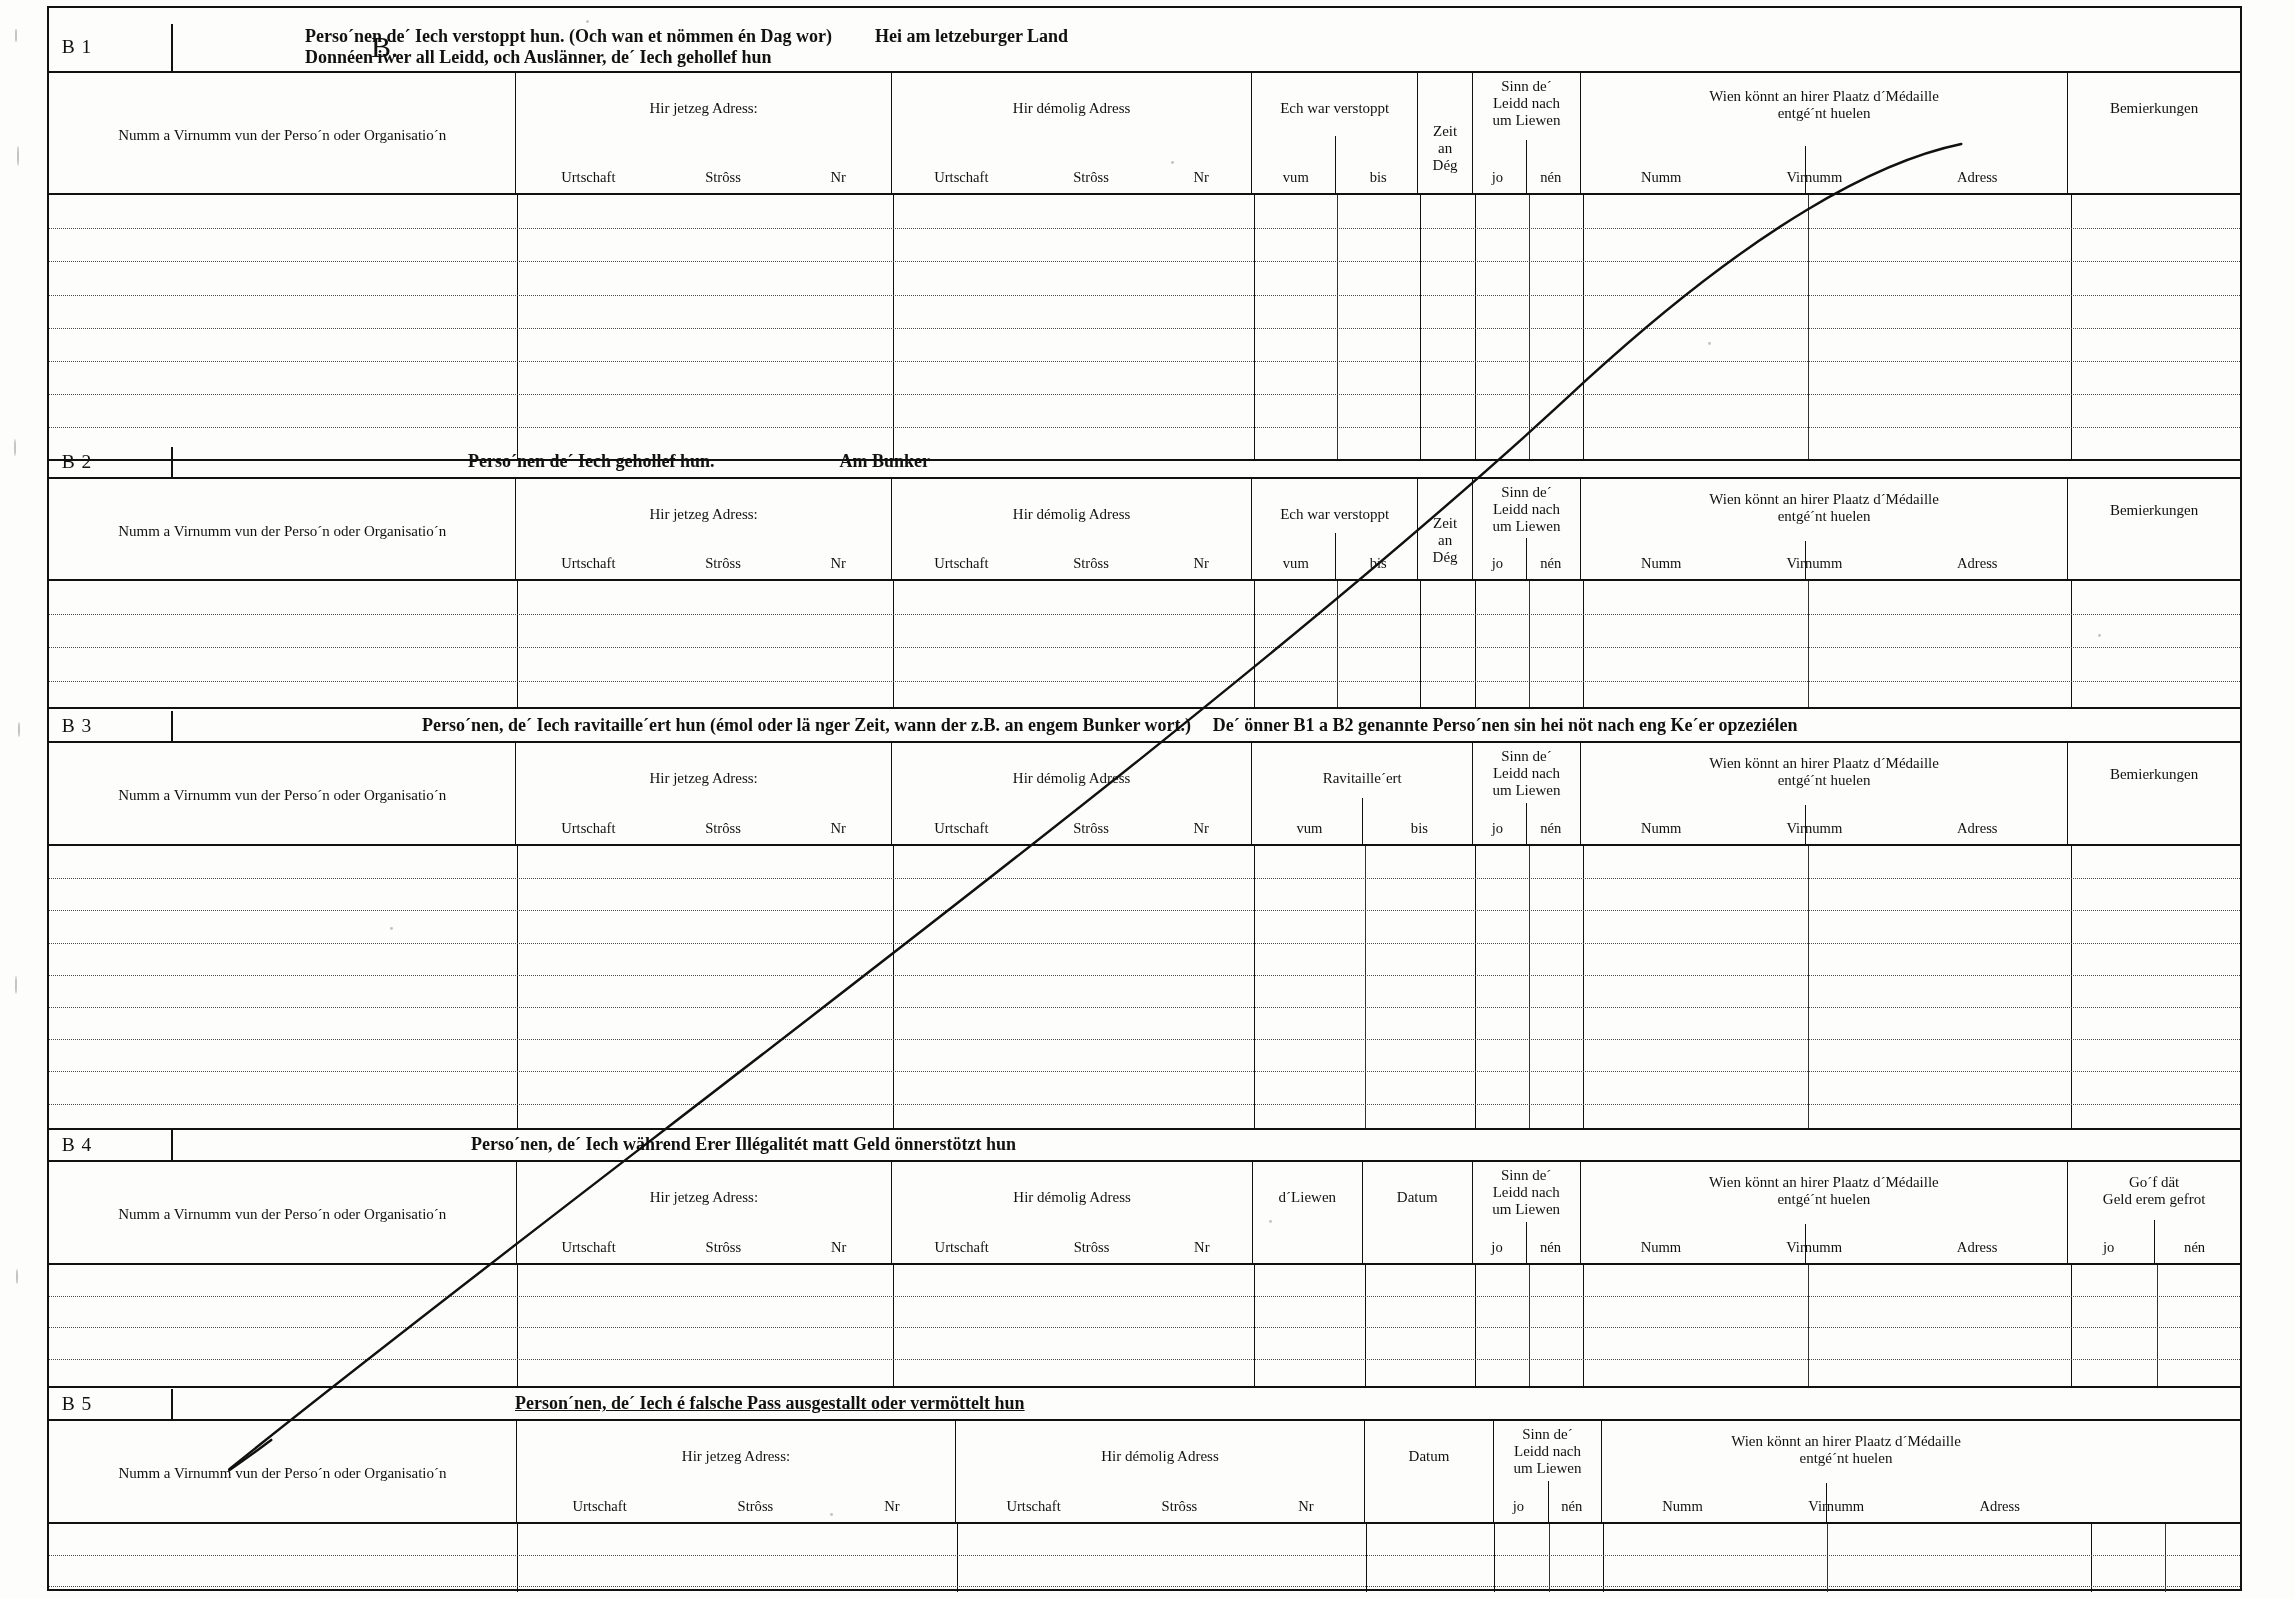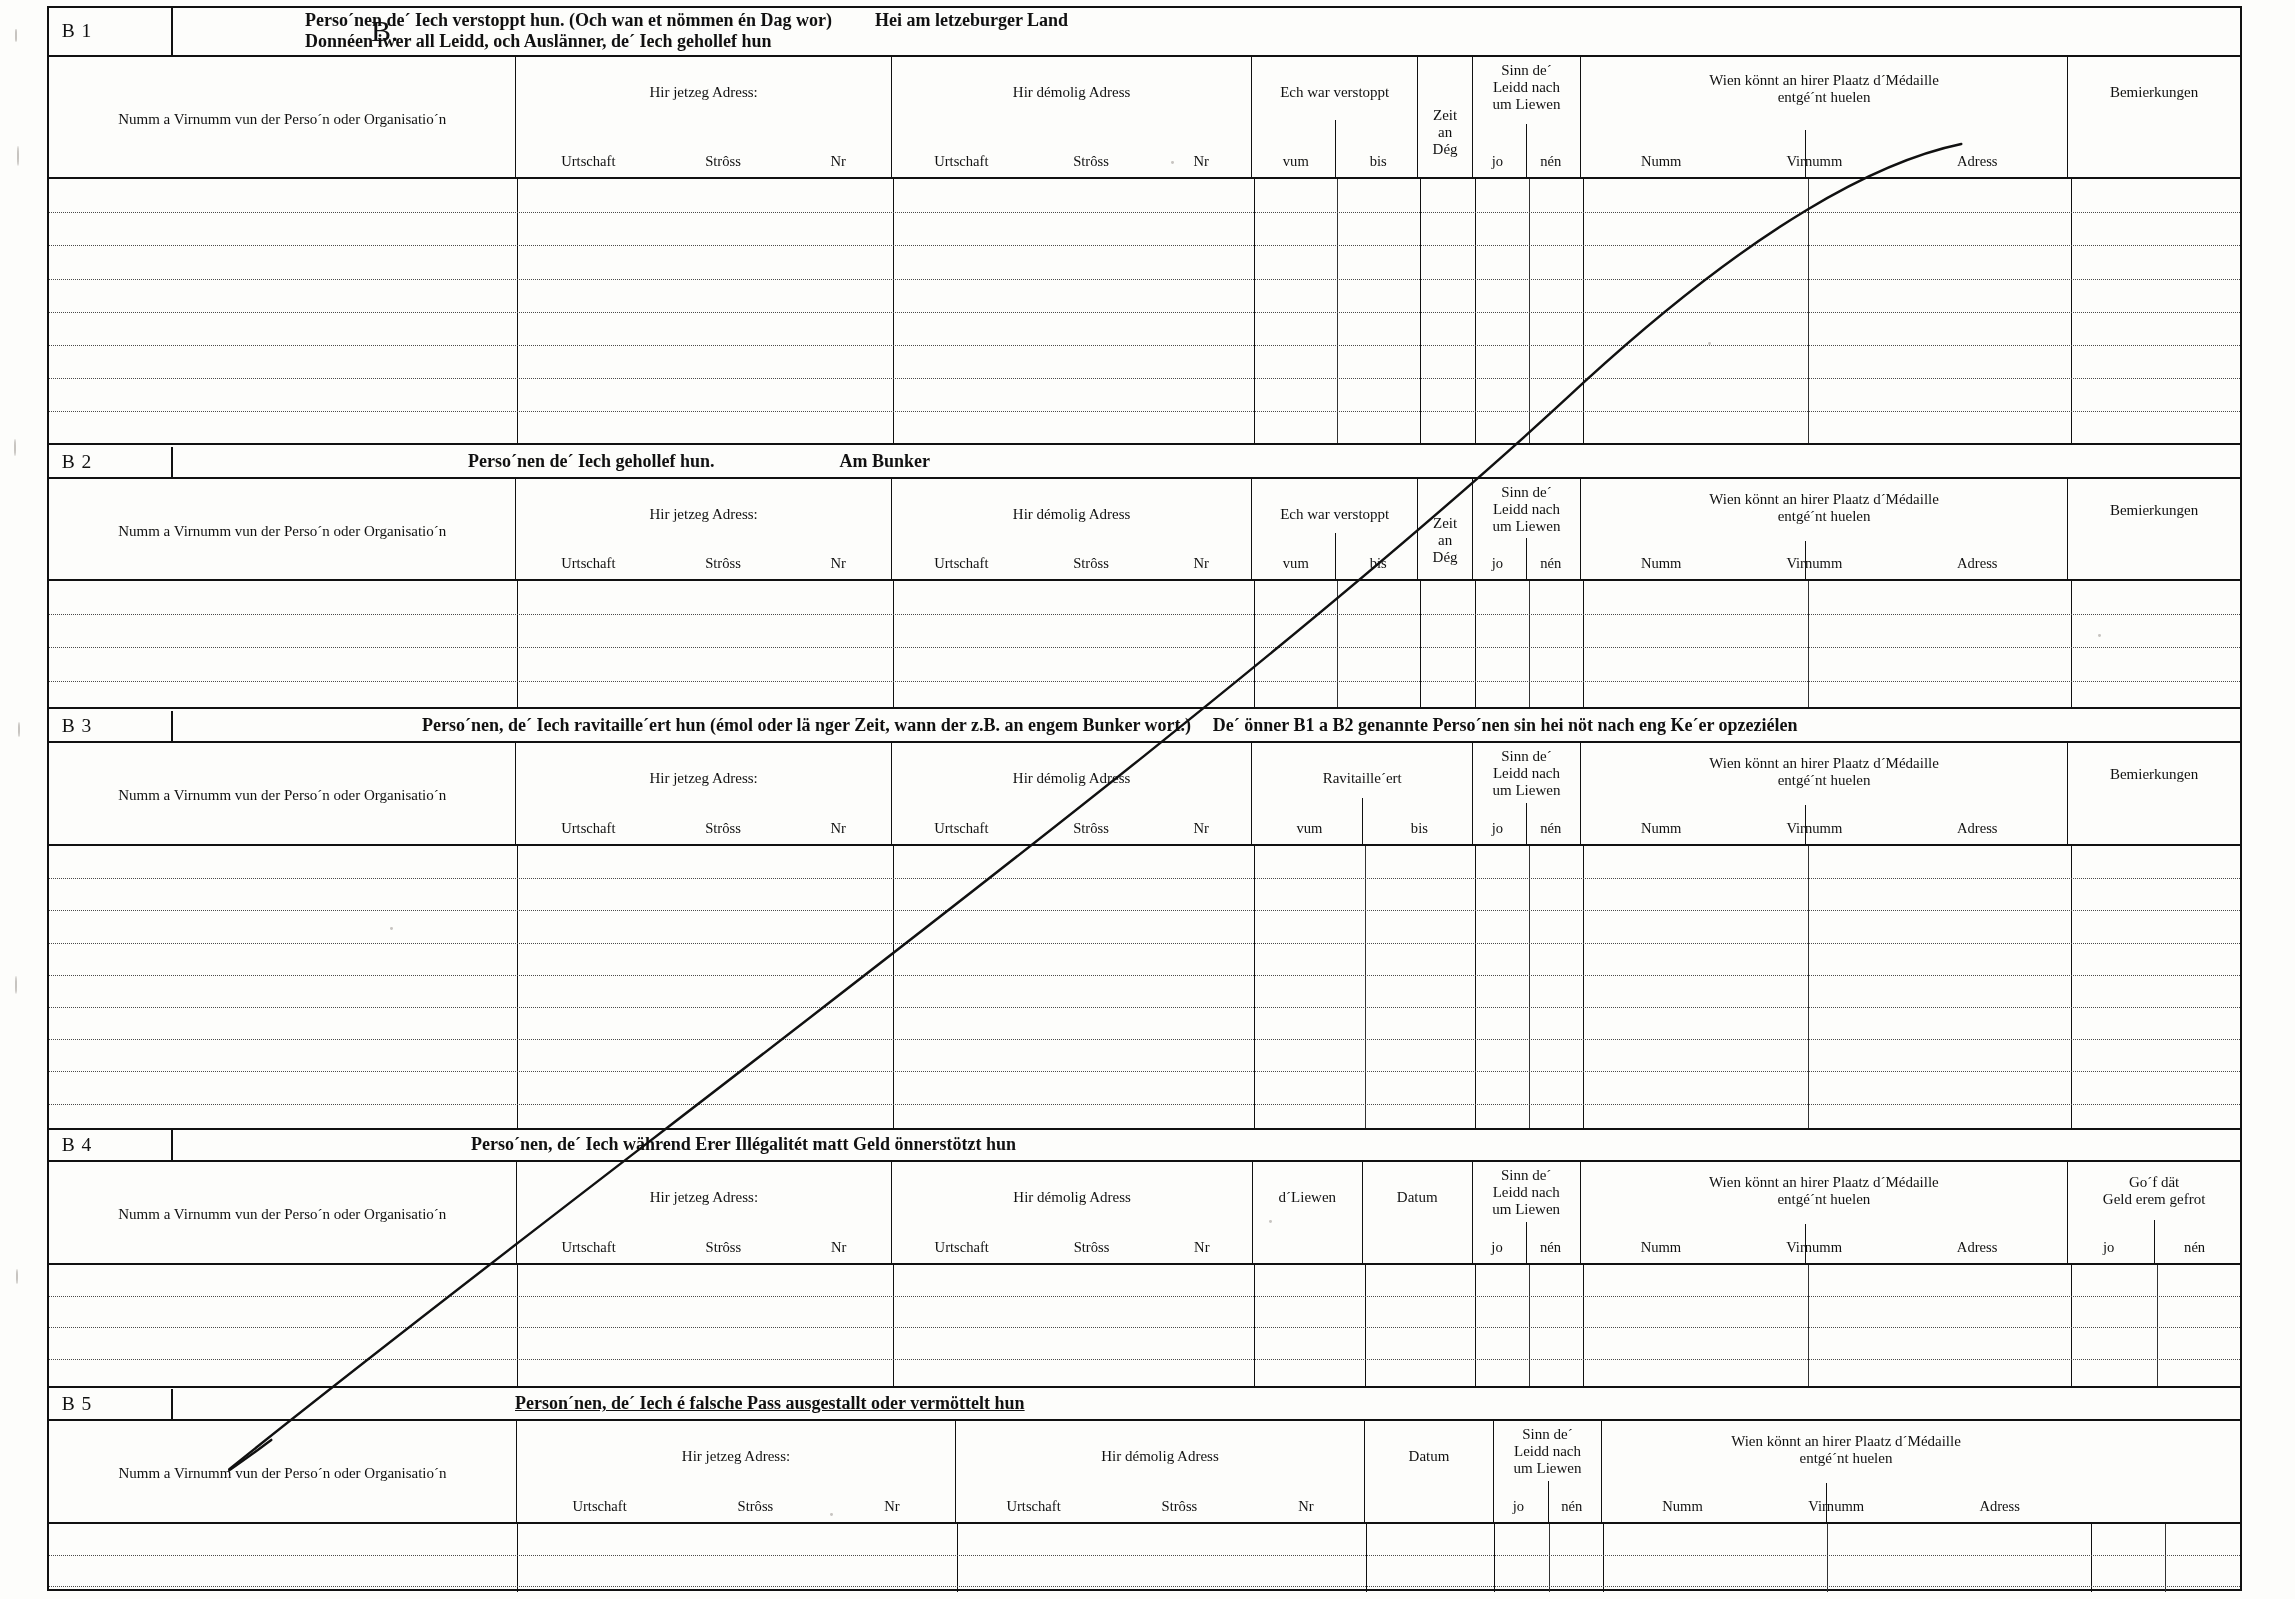--- a/index.html
+++ b/index.html
@@ -140,21 +140,21 @@
   <div class="speck" style="left:586px;top:19.5px;width:3.4px;height:3.4px;"></div>
   <div class="speck" style="left:1171px;top:161px;width:2.9px;height:2.9px;"></div>
   <div class="speck" style="left:1708px;top:342px;width:2.9px;height:2.9px;"></div>
   <div class="speck" style="left:390px;top:927px;width:2.9px;height:2.9px;"></div>
   <div class="speck" style="left:2098px;top:634px;width:2.9px;height:2.9px;"></div>
   <div class="speck" style="left:1269px;top:1220px;width:2.9px;height:2.9px;"></div>
   <div class="speck" style="left:830px;top:1513px;width:2.9px;height:2.9px;"></div>
 
   <div class="sheet">
 
-    <div class="block" style="top:0;height:439px;">
+    <div class="block" style="top:16px;height:439px;">
       <div class="band" style="height:49px;">
         <div class="code">B 1</div>
         <div class="title">
           <div class="t-inner">
             <div style="padding-left:132px;">
               <span>Perso´nen de´ Iech verstoppt hun. (Och wan et nömmen én Dag wor)</span>
               <span style="display:inline-block;width:34px;"></span>
               <span>Hei am letzeburger Land</span>
             </div>
             <div style="padding-left:132px;">

